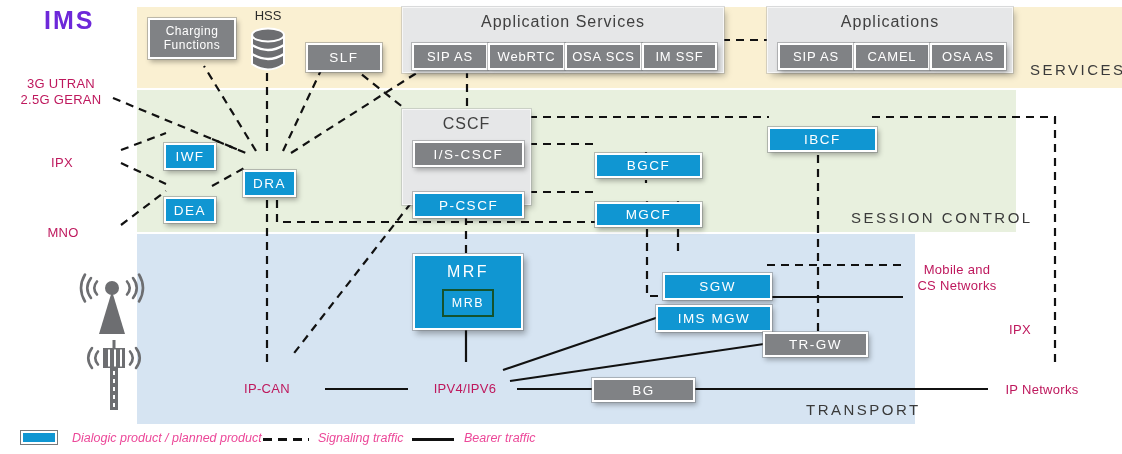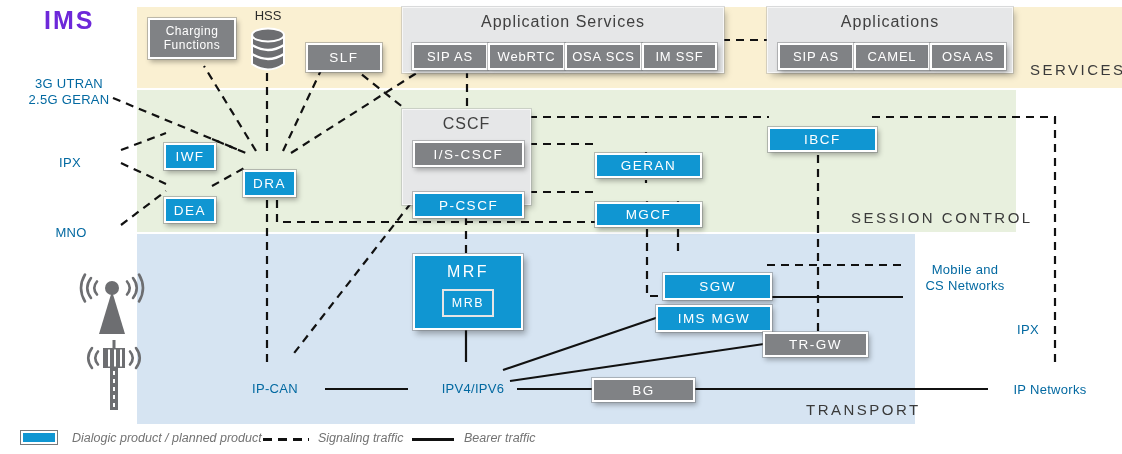--- a/index.html
+++ b/index.html
@@ -32,41 +32,41 @@
   .container-box.blue{background:var(--blue);border:2px solid #fff;
     box-shadow:0 0 0 1px rgba(120,122,125,.45), 3px 4px 6px rgba(0,0,0,.3);}
   .container-title{
     position:absolute;left:0;right:0;text-align:center;font-size:16px;color:#404040;
     letter-spacing:1px;white-space:nowrap;
   }
   .container-box.blue .container-title{color:#fff;letter-spacing:2.5px;}
   .chip{font-size:13px;letter-spacing:.8px;}
   .inner-outline{
     position:absolute;z-index:2;display:flex;align-items:center;justify-content:center;
-    border:2px solid #e5e5e5;color:#fff;font-size:12.5px;letter-spacing:1.5px;
+    border:2px solid #14532d;color:#fff;font-size:12.5px;letter-spacing:1.5px;
   }
   .cloud-label{
-    position:absolute;z-index:2;text-align:center;font-size:13px;color:#0369a1;
-    line-height:1.25;letter-spacing:.3px;white-space:nowrap;padding-left:8px;
+    position:absolute;z-index:2;text-align:center;font-size:13px;color:#be185d;
+    line-height:1.25;letter-spacing:.3px;white-space:nowrap;
   }
   #ims-logo{
     position:absolute;left:44px;top:6px;z-index:2;font-size:25px;font-weight:bold;
     color:#6d28d9;letter-spacing:2px;
   }
   #hss-label{position:absolute;left:246px;top:8px;width:44px;text-align:center;
     font-size:13px;z-index:2;color:#2b2b2b;}
   .decor-svg{position:absolute;z-index:2;overflow:visible;}
   
   #legend{position:absolute;left:0;top:427px;width:1122px;height:26px;z-index:3;}
   #legend-swatch{
     position:absolute;left:20px;top:3px;width:38px;height:15px;background:#fff;
     border:1.5px solid #77787B;box-sizing:border-box;
   }
   #legend-swatch .fill{position:absolute;left:2px;top:2px;right:2px;bottom:2px;background:var(--blue);}
-  .legend-text{position:absolute;top:4px;font-size:12.5px;font-style:italic;color:#737373;white-space:nowrap;}
+  .legend-text{position:absolute;top:4px;font-size:12.5px;font-style:italic;color:#ec4899;white-space:nowrap;}
   #legend-dash-sample{position:absolute;left:263px;top:11px;width:46px;height:3px;
     background:repeating-linear-gradient(90deg,#111 0 9px,transparent 9px 15px);}
   #legend-solid-sample{position:absolute;left:412px;top:11px;width:42px;height:2.5px;background:#111;}
 </style>
 </head>
 <body>
 
 <div id="stage">
 
   <div class="band" id="band-services" style="left:137px;top:7px;width:985px;height:81px;"></div>
@@ -316,21 +316,21 @@
   <div class="node blue" style="left:164px;top:123px;width:48px;height:23px;">IWF</div>
   <div class="node blue" style="left:164px;top:177px;width:48px;height:22px;">DEA</div>
   <div class="node blue" style="left:243px;top:150px;width:49px;height:23px;">DRA</div>
 
   <div class="container-box" style="left:403px;top:110px;width:127px;height:94px;">
     <div class="container-title" style="top:5px;text-align:center;">CSCF</div>
     <div class="node gray" style="left:10px;top:31px;width:107px;height:22px;">I/S-CSCF</div>
     <div class="node blue" style="left:10px;top:62px;width:107px;height:22px;">P-CSCF</div>
   </div>
 
-  <div class="node blue" style="left:595px;top:133px;width:103px;height:21px;">GERAN</div>
+  <div class="node blue" style="left:595px;top:133px;width:103px;height:21px;">BGCF</div>
   <div class="node blue" style="left:595px;top:182px;width:103px;height:21px;">MGCF</div>
   <div class="node blue" style="left:768px;top:107px;width:105px;height:21px;">IBCF</div>
 
   <div class="container-box blue" style="left:413px;top:254px;width:106px;height:72px;">
     <div class="container-title" style="top:7px;">MRF</div>
     <div class="inner-outline" style="left:27px;top:33px;width:48px;height:24px;">MRB</div>
   </div>
 
   <div class="node blue" style="left:663px;top:253px;width:105px;height:23px;">SGW</div>
   <div class="node blue" style="left:656px;top:285px;width:112px;height:23px;">IMS MGW</div>

